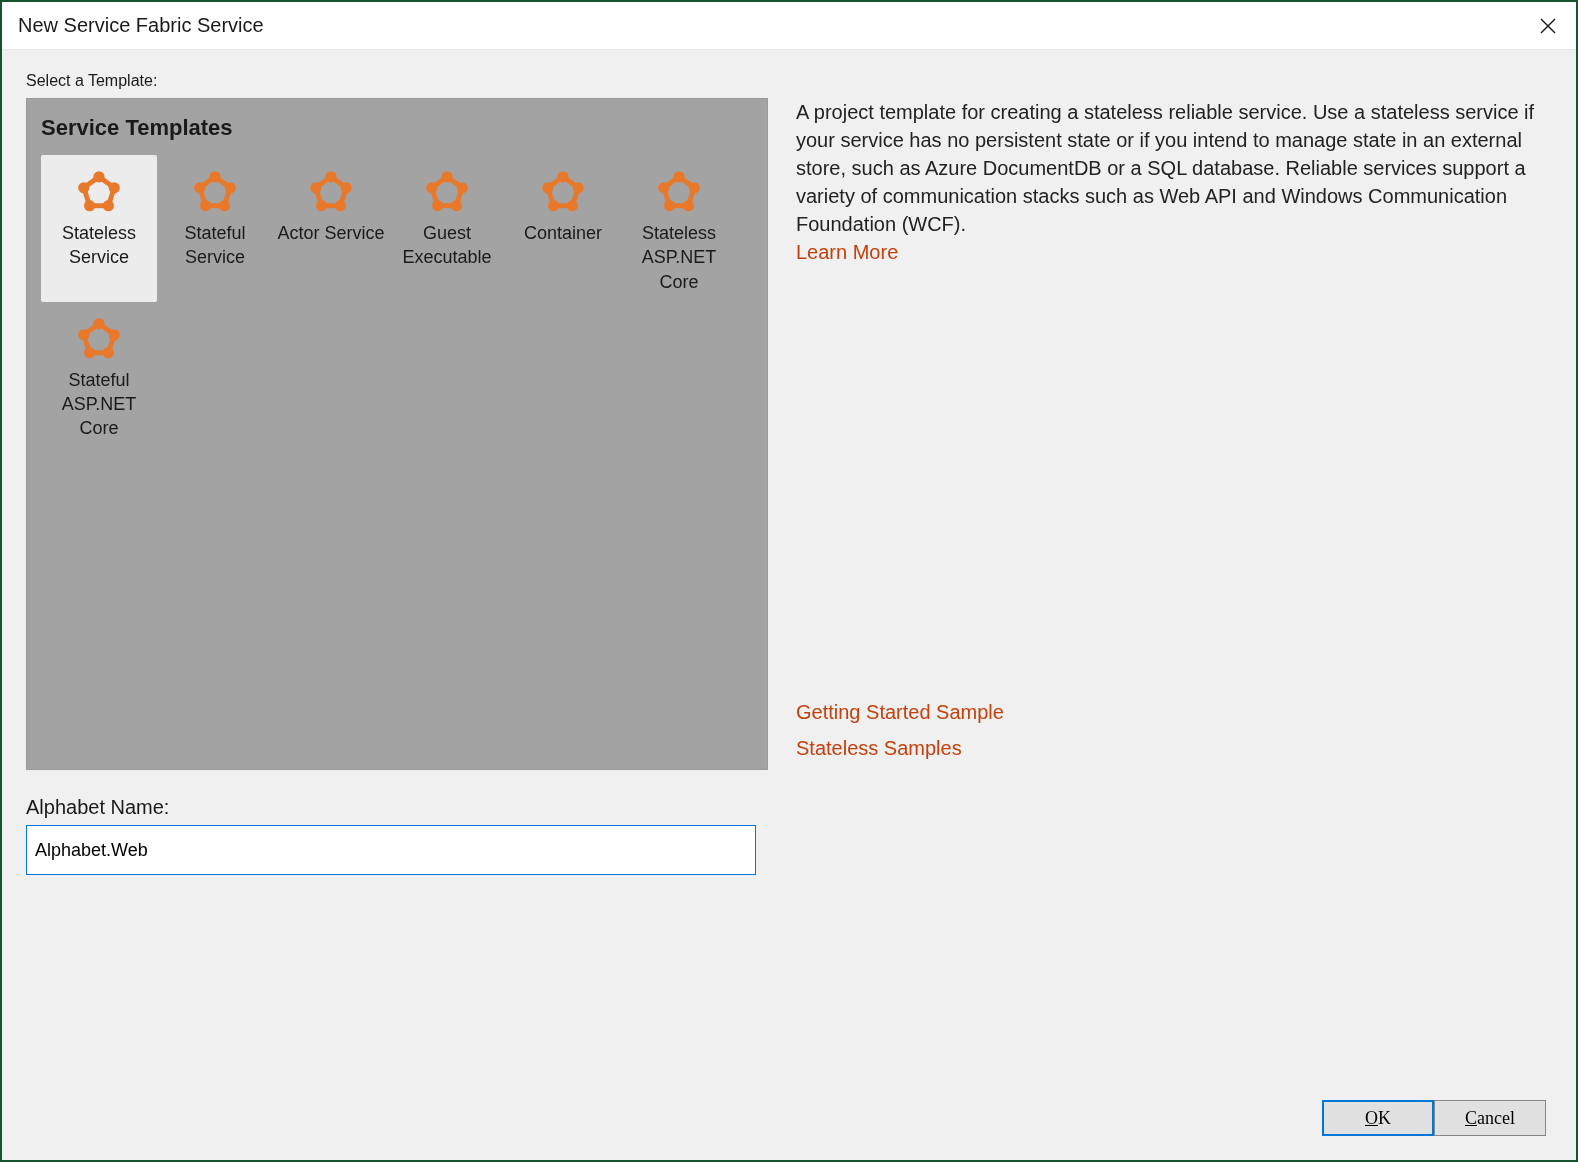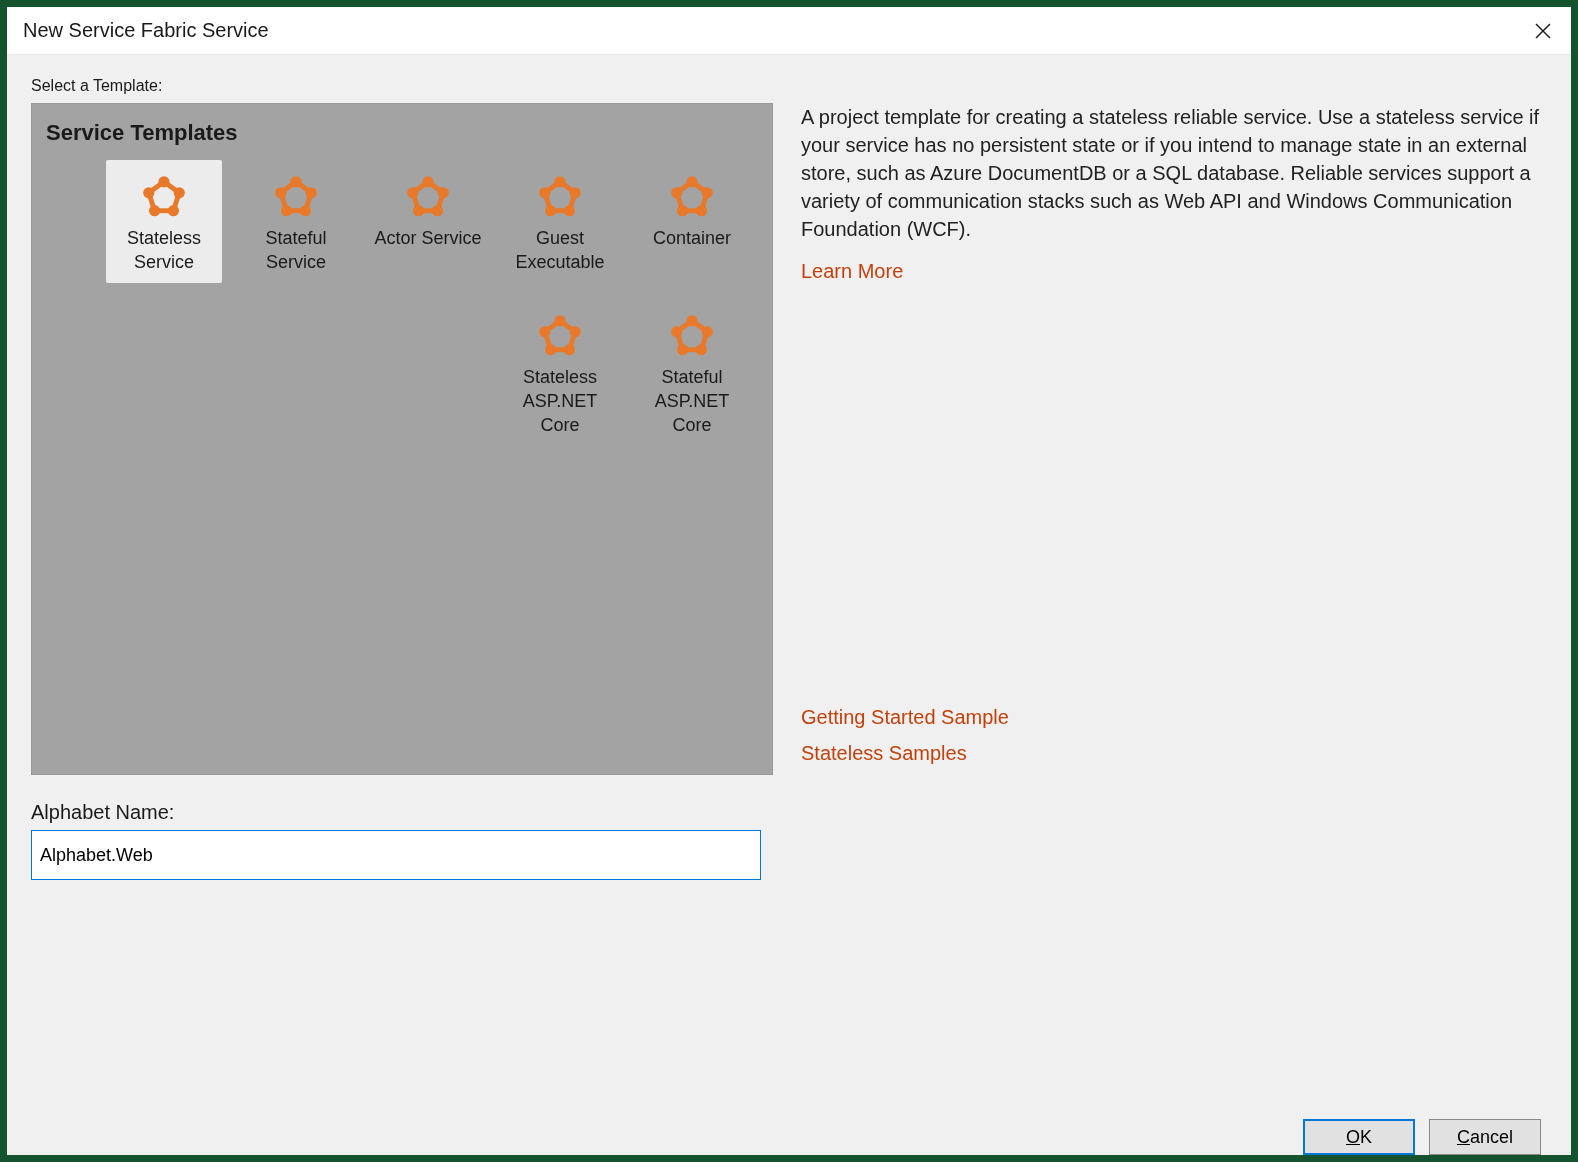--- a/index.html
+++ b/index.html
@@ -5,21 +5,21 @@
     * { box-sizing: border-box; margin: 0; padding: 0; }
     body {
       font-family: "Segoe UI", Tahoma, sans-serif;
       font-size: 15px;
       color: #1a1a1a;
       background: #fff;
     }
     .window {
       width: 1578px;
       height: 1162px;
-      border: 7px solid #14532d;
+      border: 2px solid #14532d;
       background: #f0f0f0;
       display: flex;
       flex-direction: column;
     }
     .titlebar {
       height: 48px;
       background: #fff;
       display: flex;
       align-items: center;
       border-bottom: 1px solid #e8e8e8;
@@ -63,22 +63,21 @@
     }
     .panel-heading {
       font-weight: 700;
       font-size: 22px;
       margin-bottom: 14px;
       font-family: "Segoe UI Semibold", "Segoe UI", sans-serif;
     }
     .template-grid {
       display: flex;
       flex-wrap: wrap;
-      gap: 16px;
-      justify-content: flex-end;
+      gap: 0;
     }
     .template-item {
       width: 116px;
       padding: 12px 4px 8px 4px;
       text-align: center;
       cursor: pointer;
       border-radius: 2px;
       display: flex;
       flex-direction: column;
       align-items: center;
@@ -103,21 +102,20 @@
     }
     .right-panel {
       flex: 1;
       display: flex;
       flex-direction: column;
       font-size: 20px;
       line-height: 1.4;
     }
     .description {
       color: #222;
-      margin-bottom: 14px;
     }
     .link {
       color: #c2410c;
       cursor: pointer;
       display: inline-block;
       margin-bottom: 8px;
     }
     .spacer { flex: 1; }
     .service-name-block {
       margin-top: 26px;
@@ -135,23 +133,23 @@
       font-size: 18px;
       font-family: inherit;
       background: #fff;
       outline: none;
     }
     .button-row {
       margin-top: auto;
       height: 84px;
       display: flex;
       justify-content: flex-end;
-      align-items: flex-end;
-      gap: 14px;
+      align-items: center;
       padding-right: 6px;
+      font-family: Liberation Serif, serif;
     }
     .btn {
       width: 112px;
       height: 36px;
       border: 1px solid #888;
       background: #e1e1e1;
       font-size: 18px;
       font-family: inherit;
       cursor: pointer;
     }

